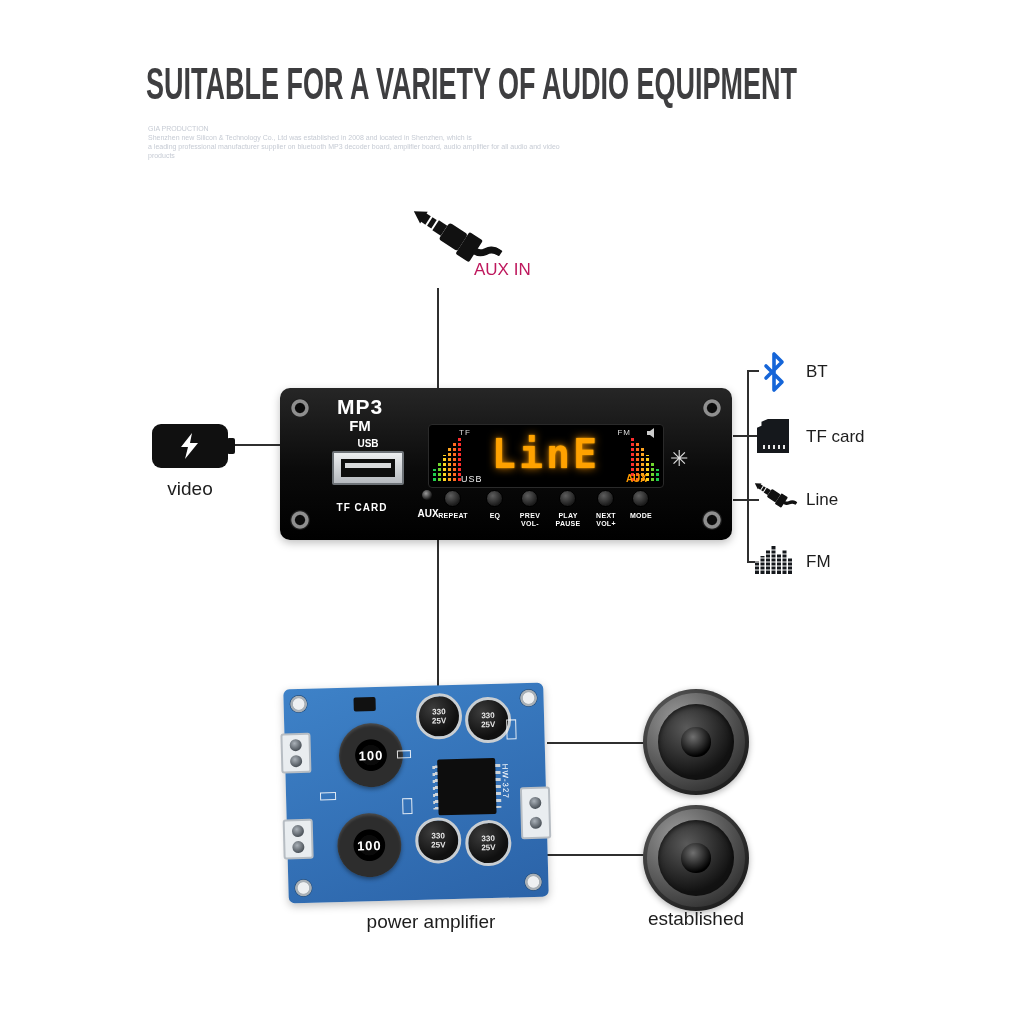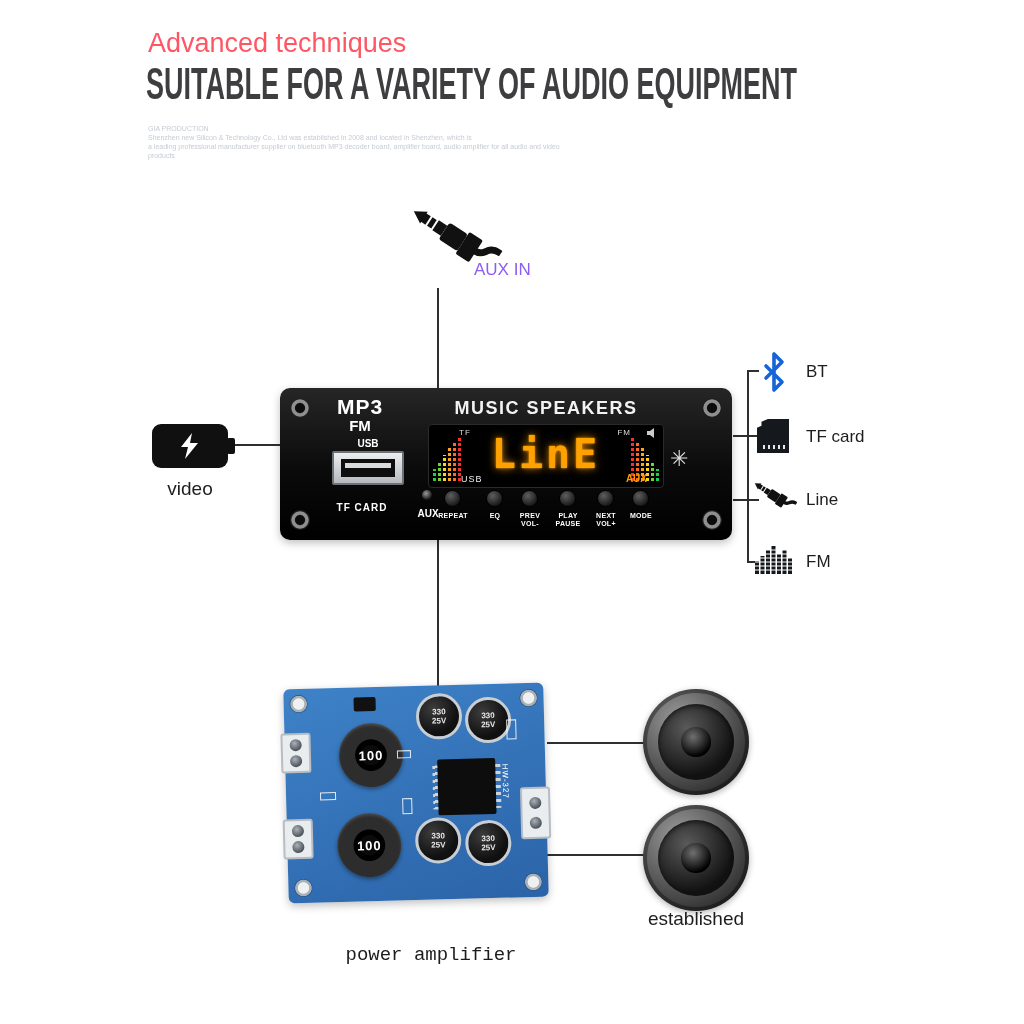--- a/index.html
+++ b/index.html
@@ -9,21 +9,21 @@
   
   .subtitle { position:absolute; left:148px; top:28px; font-size:27px; color:#ff5663; }
   .title { position:absolute; left:146px; top:58px; font-size:45px; font-weight:bold; color:#3e3e40;
            white-space:nowrap; transform:scaleX(.60); transform-origin:left top; letter-spacing:0; }
   .fineprint { position:absolute; left:148px; top:124px; width:430px; font-size:7px; line-height:9px; color:#c6cbd4; }
 
   
   .line { position:absolute; background:#2f2f2f; }
 
   
-  .callout { position:absolute; font-size:17px; color:#8b5cf6; }
+  .callout { position:absolute; font-size:17px; color:#be185d; }
   .big-callout { position:absolute; font-size:19px; color:#1d1d1d; text-align:center; }
 
   
   .power-icon { position:absolute; left:152px; top:424px; width:76px; height:44px; background:#101010;
                 border-radius:9px; display:flex; align-items:center; justify-content:center; }
   .power-icon::after { content:""; position:absolute; right:-7px; top:14px; width:8px; height:16px; background:#101010; border-radius:2px; }
 
   
   .board { position:absolute; left:280px; top:388px; width:452px; height:152px; border-radius:10px;
            background:linear-gradient(180deg,#262626,#0a0a0a 55%,#000);
@@ -110,21 +110,20 @@
              background:radial-gradient(circle at 38% 32%, #5a5a5a, #121212 68%);
              box-shadow:inset 0 2px 5px rgba(0,0,0,.6); }
   .speaker .dome { position:absolute; inset:36%; border-radius:50%;
              background:radial-gradient(circle at 40% 33%, #707070, #000 72%); }
 </style>
 </head>
 <body>
 
 <div class="canvas">
 
-  <div class="subtitle">Advanced techniques</div>
   <div class="title">SUITABLE FOR A VARIETY OF AUDIO EQUIPMENT</div>
   <div class="fineprint">
     <p>GIA PRODUCTION</p>
     <p>Shenzhen new Silicon &amp; Technology Co., Ltd was established in 2008 and located in Shenzhen, which is</p>
     <p>a leading professional manufacturer supplier on bluetooth MP3 decoder board, amplifier board, audio amplifier for all audio and video products</p>
   </div>
 
   <div class="line" style="left:437px; top:288px; width:2px; height:102px;"></div>
   <div class="line" style="left:230px; top:444px; width:52px; height:2px;"></div>
   <div class="line" style="left:437px; top:540px; width:2px; height:150px;"></div>
@@ -161,21 +160,20 @@
   <div class="board">
     <div class="screw" style="left:10px; top:10px;"></div>
     <div class="screw" style="right:10px; top:10px;"></div>
     <div class="screw" style="left:10px; bottom:10px;"></div>
     <div class="screw" style="right:10px; bottom:10px;"></div>
 
     <div class="mp3fm">
       <div class="mp3">MP3</div>
       <div class="fm">FM</div>
     </div>
-    <div class="board-title">MUSIC SPEAKERS</div>
 
     <div class="display">
       <div class="vu" style="left:4px;">
           <i></i>
           <i></i>
           <i></i>
           <i></i>
           <i></i>
           <i></i>
         </div>
@@ -330,21 +328,21 @@
       </div>
 
     <div class="chip"></div>
     <div class="silk-text" style="left:224px; top:80px;">HW-327</div>
 
     <div class="silk" style="left:112px; top:64px; width:14px; height:8px;"></div>
     <div class="silk" style="left:222px; top:36px; width:10px; height:20px;"></div>
     <div class="silk" style="left:116px; top:112px; width:10px; height:16px;"></div>
     <div class="silk" style="left:34px; top:104px; width:16px; height:8px;"></div>
   </div>
-  <div class="big-callout" style="left:318px; top:944px; width:226px;font-family:Liberation Mono, monospace;">power amplifier</div>
+  <div class="big-callout" style="left:318px; top:911px; width:226px;">power amplifier</div>
 
   <div class="speaker" style="left:643px; top:689px;">
     <div class="cone"></div>
     <div class="dome"></div>
   </div>
   <div class="speaker" style="left:643px; top:805px;">
     <div class="cone"></div>
     <div class="dome"></div>
   </div>
   <div class="big-callout" style="left:640px; top:908px; width:112px;">established</div>

